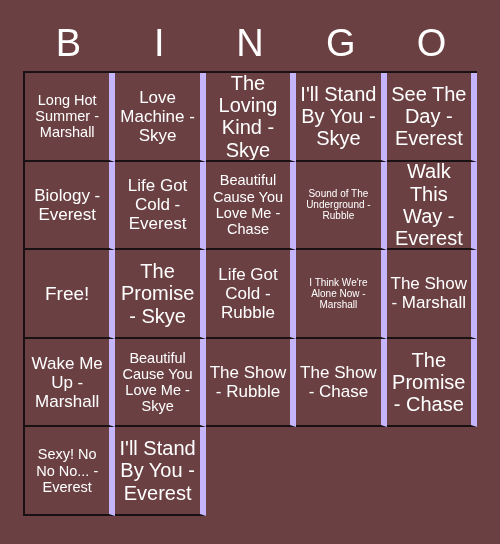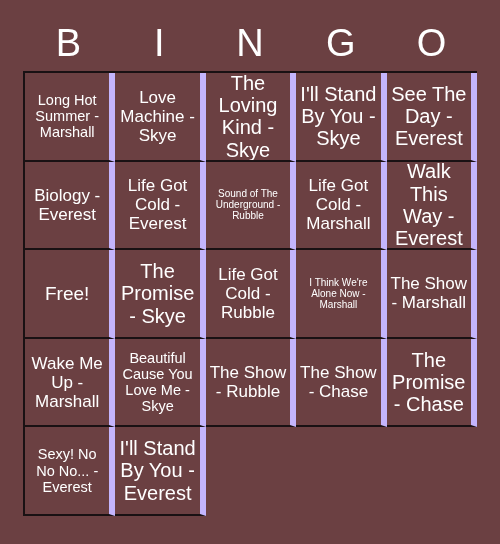--- a/index.html
+++ b/index.html
@@ -108,25 +108,25 @@
     <div class="cell size-md">
         <span class="cell-text">See The Day - Everest</span>
       </div>
 
     <div class="cell size-lg">
         <span class="cell-text">Biology - Everest</span>
       </div>
     <div class="cell size-lg">
         <span class="cell-text">Life Got Cold - Everest</span>
       </div>
+    <div class="cell size-sm">
+        <span class="cell-text">Beautiful Cause You Love Me - Chase</span>
+      </div>
     <div class="cell size-xs">
         <span class="cell-text">Sound of The Underground - Rubble</span>
-      </div>
-    <div class="cell size-lg">
-        <span class="cell-text">Life Got Cold - Marshall</span>
       </div>
 
     <div class="cell size-md">
         <span class="cell-text">Walk This Way - Everest</span>
       </div>
     <div class="cell size-xl">
         <span class="cell-text">Free!</span>
       </div>
     <div class="cell size-md">
         <span class="cell-text">The Promise - Skye</span>

